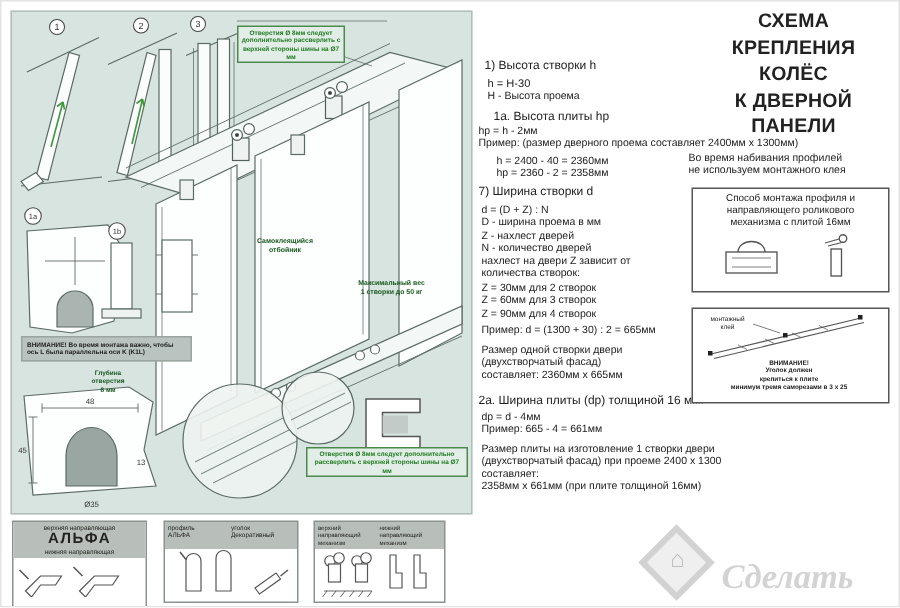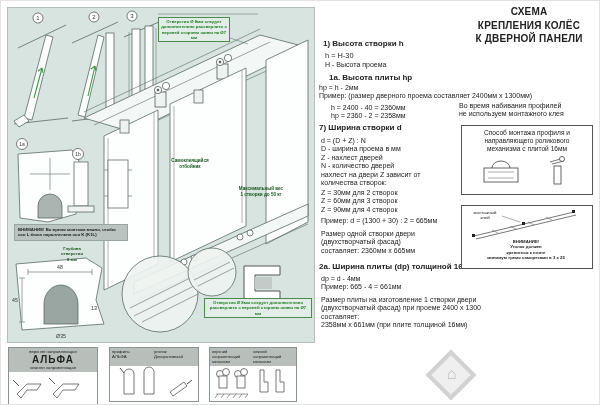--- a/index.html
+++ b/index.html
@@ -10,22 +10,22 @@
   .c{text-align:center}
   .g{color:#1e7b1e}
   .dg{color:#17581c}
   .red{color:#d5281e}
   .b{font-weight:bold}
   .f4{font-size:4.3px;line-height:1.25}
   .f45{font-size:4.6px;line-height:1.25}
   .f65{font-size:6.6px;line-height:1.25}
   .f7{font-size:7px;line-height:1.2}
   .f75{font-size:7.4px;line-height:1.25}
-  .f8{font-size:8px;font-weight:bold;line-height:1.2}
-  .title{font-size:10px;font-weight:bold;line-height:1.35;letter-spacing:.2px}
+  .f8{font-size:8px;font-weight:normal;line-height:1.2}
+  .title{font-size:13px;font-weight:bold;line-height:1.35;letter-spacing:.2px}
   .panel{left:6px;top:6px;width:306px;height:334px;background:#d7e4e0;border:1px solid #b0bfba}
   .gbox{border:1px solid #4a8a4a;background:#e2ede7;padding:1px 2px}
   .caut{background:#b9c3c0;border:1px solid #9aa59f;padding:2px 3px}
   .lgd{background:#fff;border:1px solid #8a938f;box-sizing:border-box;overflow:hidden}
   .lgdh{background:#b8bfbb;padding:1px 2px;box-sizing:border-box}
   .svgt{font-family:"Liberation Sans",sans-serif;fill:#333}
   .wm1{font-family:"Liberation Serif",serif;font-style:italic;font-weight:bold;font-size:23px;color:#d3d3d3;line-height:.9}
   .wm2{font-family:"Liberation Sans",sans-serif;font-style:italic;font-size:12px;color:#c7c7c7}
   .diamond{width:28px;height:28px;border:4px solid #d2d2d2;background:#efefef;transform:rotate(45deg)}
   .house{transform:rotate(-45deg);font-size:16px;color:#bdbdbd;text-align:center;line-height:26px}
@@ -284,15 +284,16 @@
         <path d="M66,4 v22 h8 v-10 h-4 v-12 z"></path>
         <path d="M6,28 h32 M8,28 l-3,4 M14,28 l-3,4 M20,28 l-3,4 M26,28 l-3,4 M32,28 l-3,4 M38,28 l-3,4" stroke-width="0.6"></path>
       </g>
     </svg>
   </div>
 
   <div class="abs" style="left:428px;top:350px;width:166px;height:50px">
     <div class="abs diamond" style="left:4px;top:6px">
       <div class="house">⌂</div>
     </div>
+    <div class="abs wm1" style="left:52px;top:24px">Сделать</div>
   </div>
 
 </div>
 
 </body></html>

